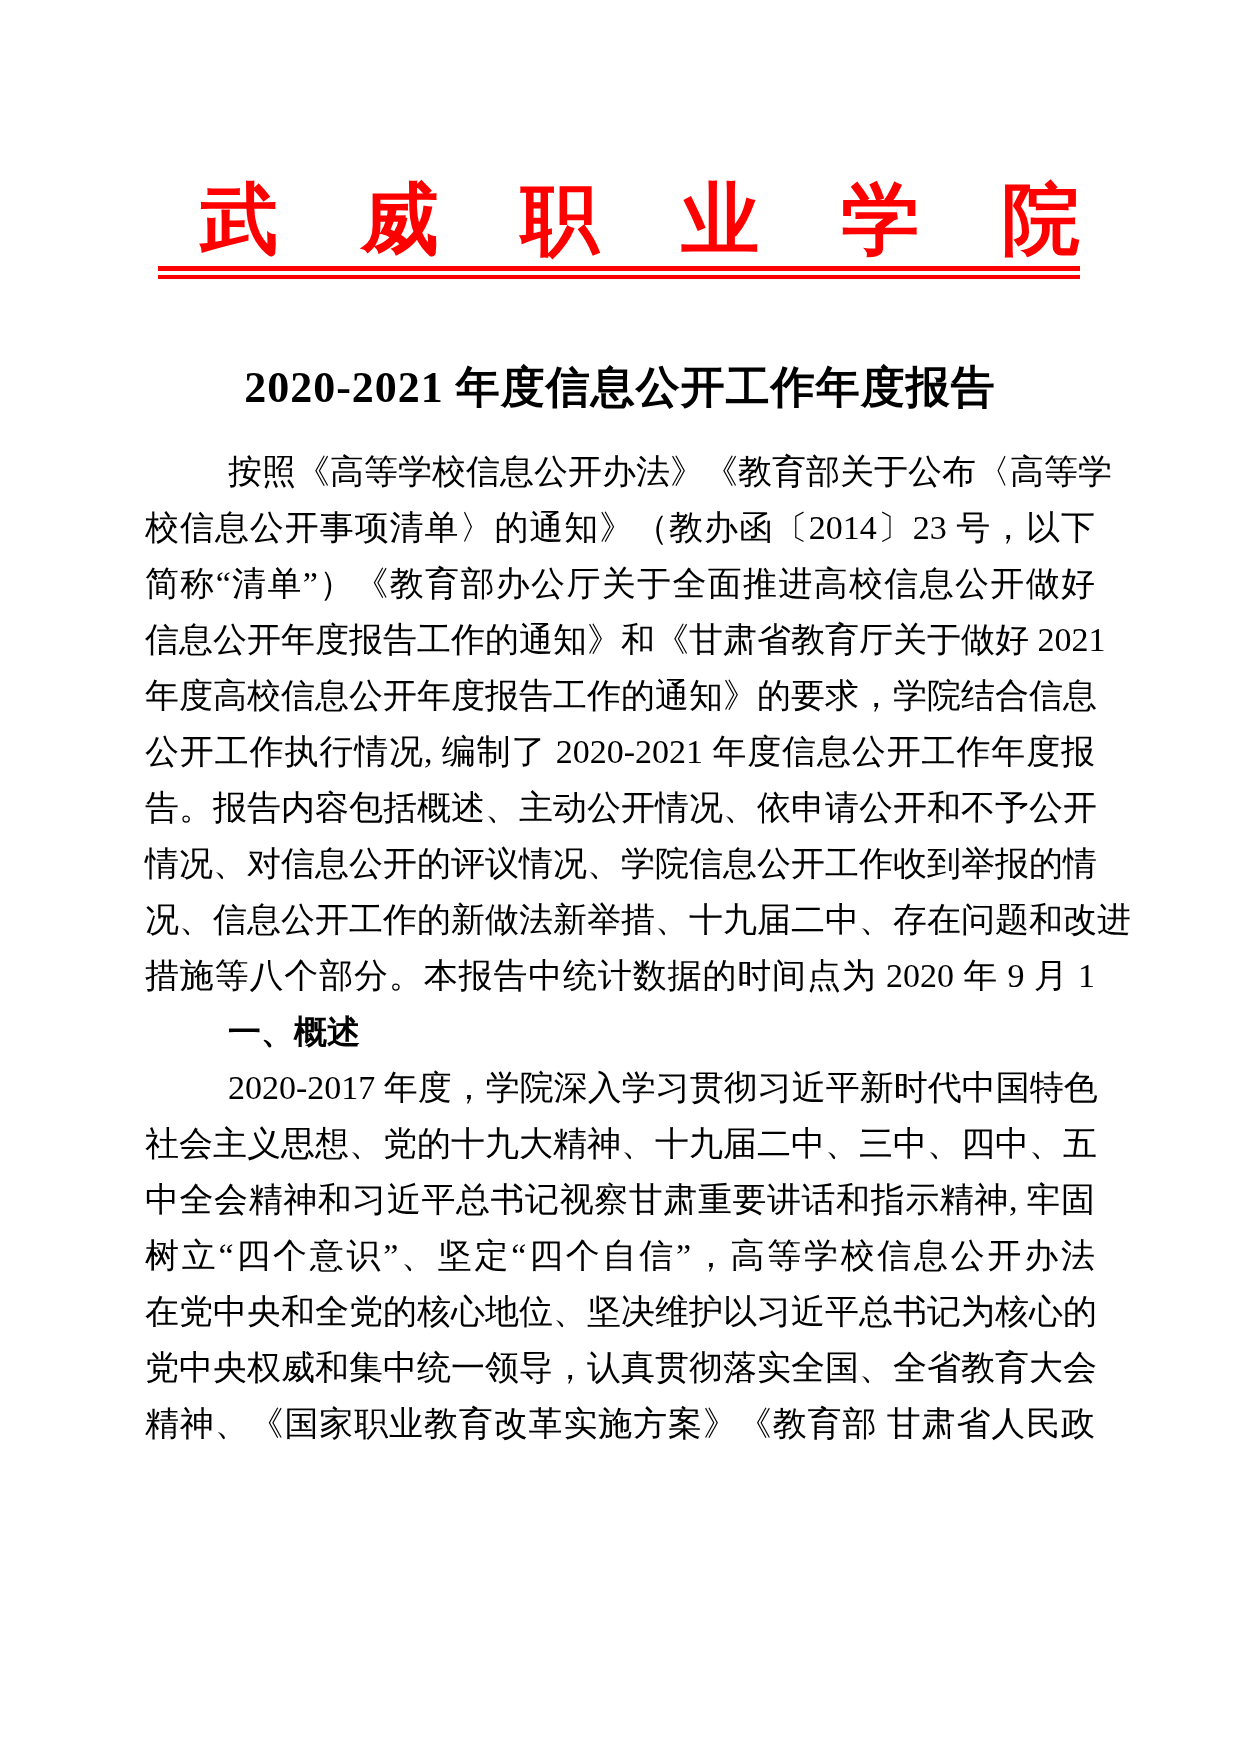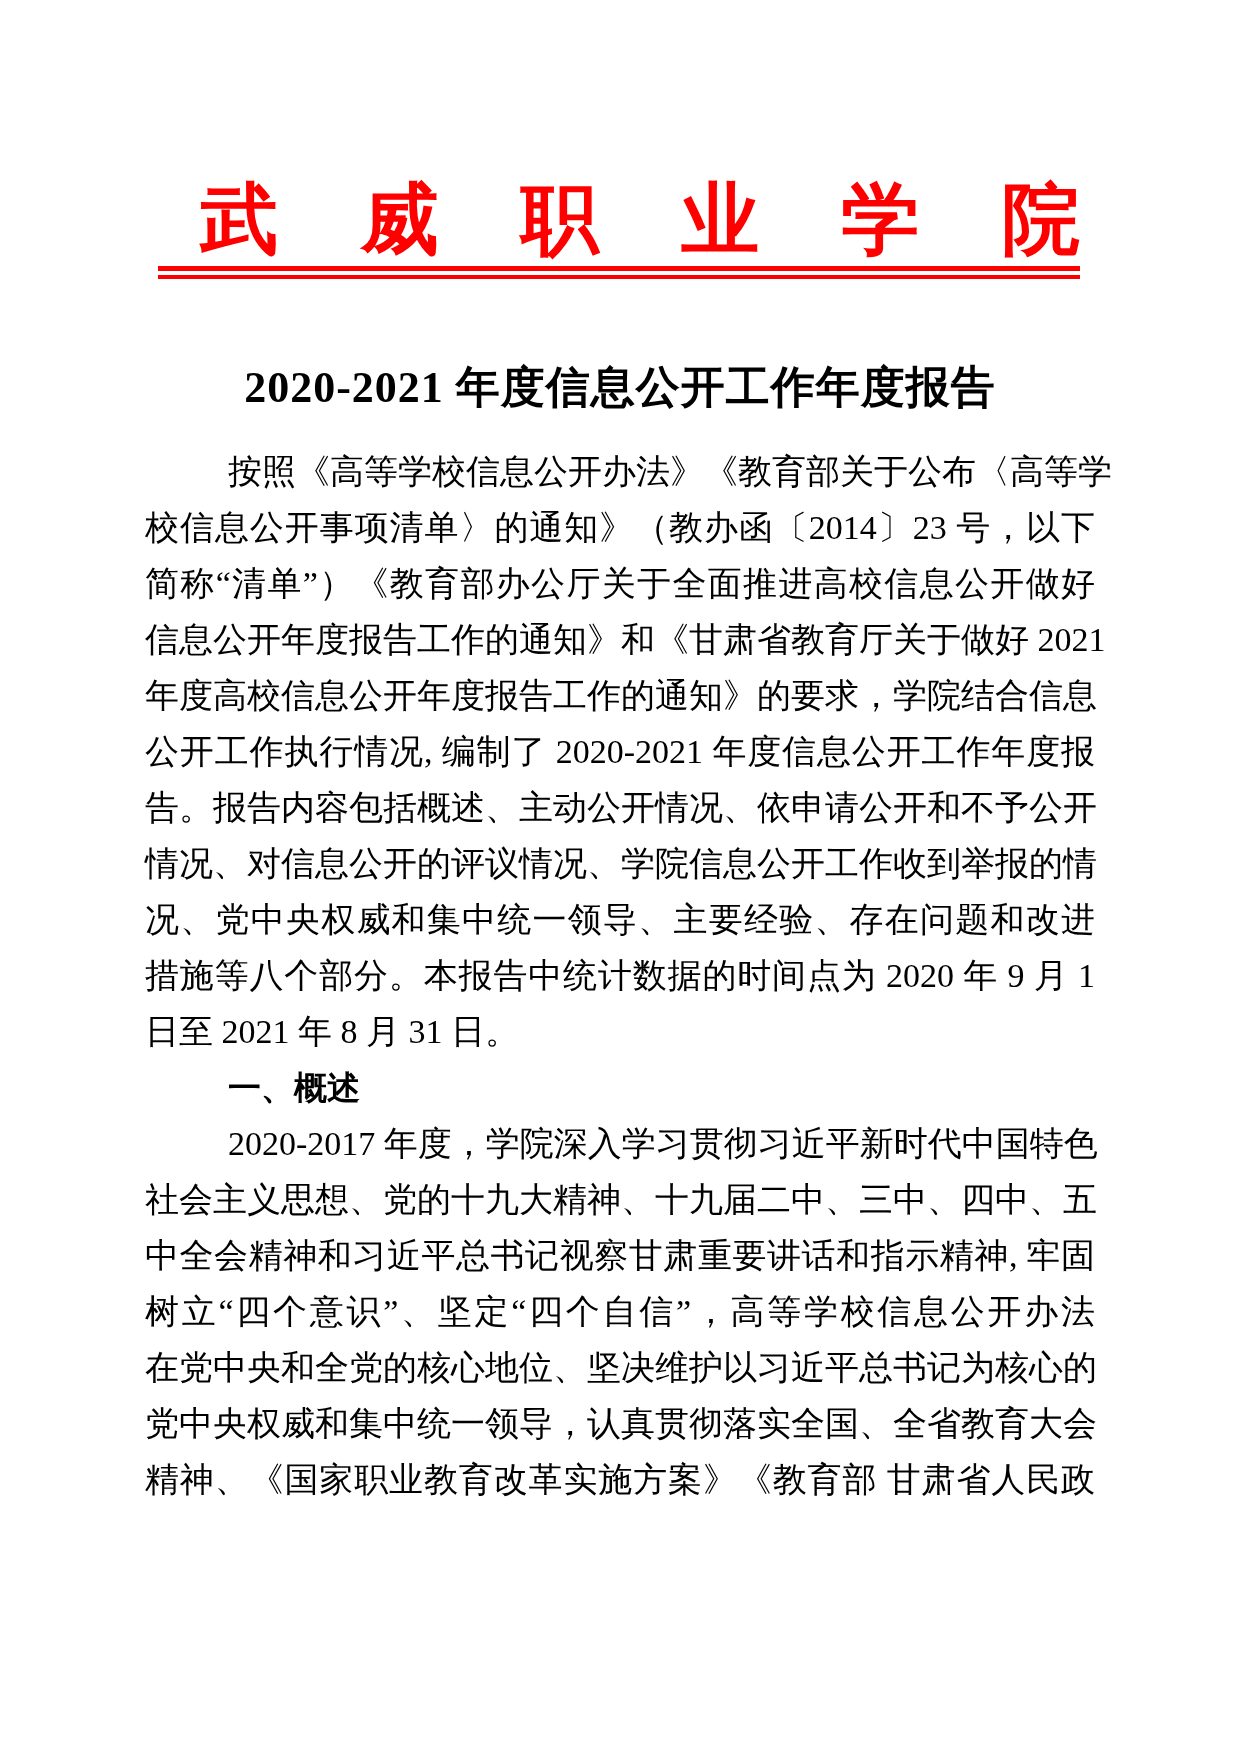--- a/index.html
+++ b/index.html
@@ -106,23 +106,22 @@
 
   <div class="content">
     <div class="line indent">按照《高等学校信息公开办法》《教育部关于公布〈高等学</div>
     <div class="line">校信息公开事项清单〉的通知》（教办函〔2014〕23 号，以下</div>
     <div class="line">简称“清单”）《教育部办公厅关于全面推进高校信息公开做好</div>
     <div class="line">信息公开年度报告工作的通知》和《甘肃省教育厅关于做好 2021</div>
     <div class="line">年度高校信息公开年度报告工作的通知》的要求，学院结合信息</div>
     <div class="line">公开工作执行情况, 编制了 2020-2021 年度信息公开工作年度报</div>
     <div class="line">告。报告内容包括概述、主动公开情况、依申请公开和不予公开</div>
     <div class="line">情况、对信息公开的评议情况、学院信息公开工作收到举报的情</div>
-    <div class="line">况、党中央权威和集中统一领导、主要经验、存在问题和改进</div>
+    <div class="line">况、信息公开工作的新做法新举措、十九届二中、存在问题和改进</div>
     <div class="line">措施等八个部分。本报告中统计数据的时间点为 2020 年 9 月 1</div>
-    <div class="line endline">日至 2021 年 8 月 31 日。</div>
 
     <div class="heading">一、概述</div>
 
     <div class="line indent">2020-2017 年度，学院深入学习贯彻习近平新时代中国特色</div>
     <div class="line">社会主义思想、党的十九大精神、十九届二中、三中、四中、五</div>
     <div class="line">中全会精神和习近平总书记视察甘肃重要讲话和指示精神, 牢固</div>
     <div class="line">树立“四个意识”、坚定“四个自信”，高等学校信息公开办法</div>
     <div class="line">在党中央和全党的核心地位、坚决维护以习近平总书记为核心的</div>
     <div class="line">党中央权威和集中统一领导，认真贯彻落实全国、全省教育大会</div>
     <div class="line">精神、《国家职业教育改革实施方案》《教育部 甘肃省人民政</div>

